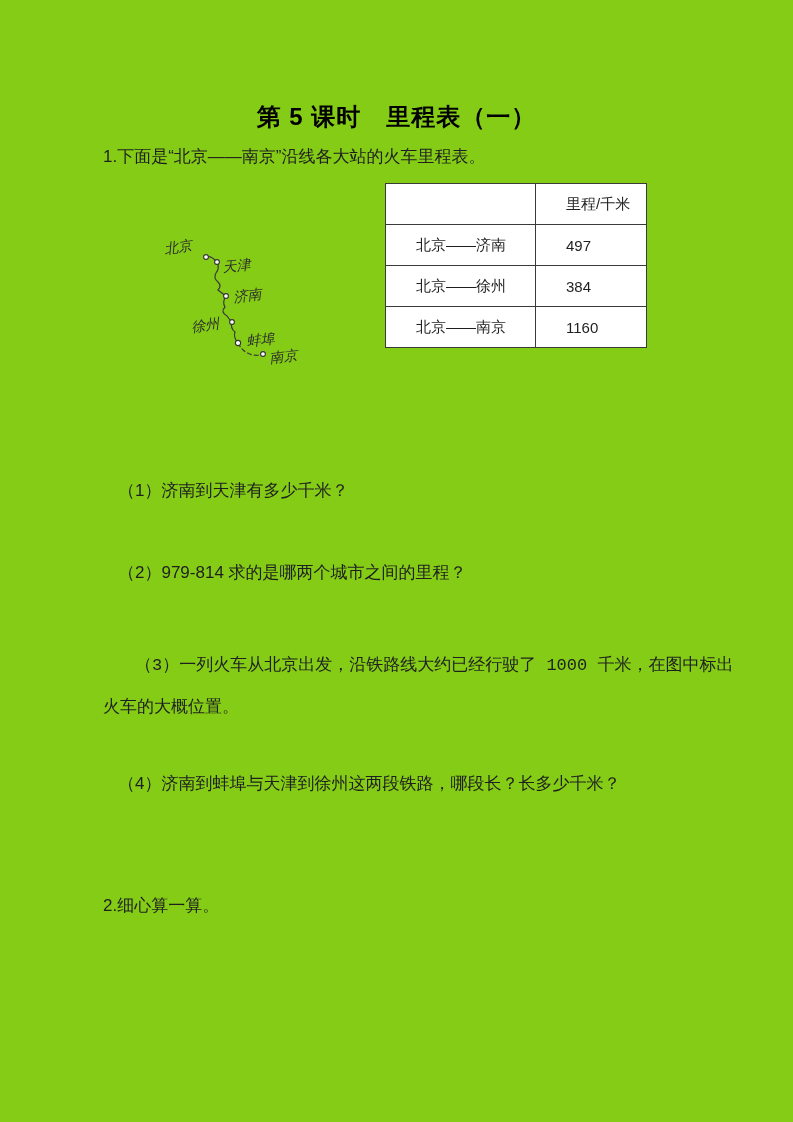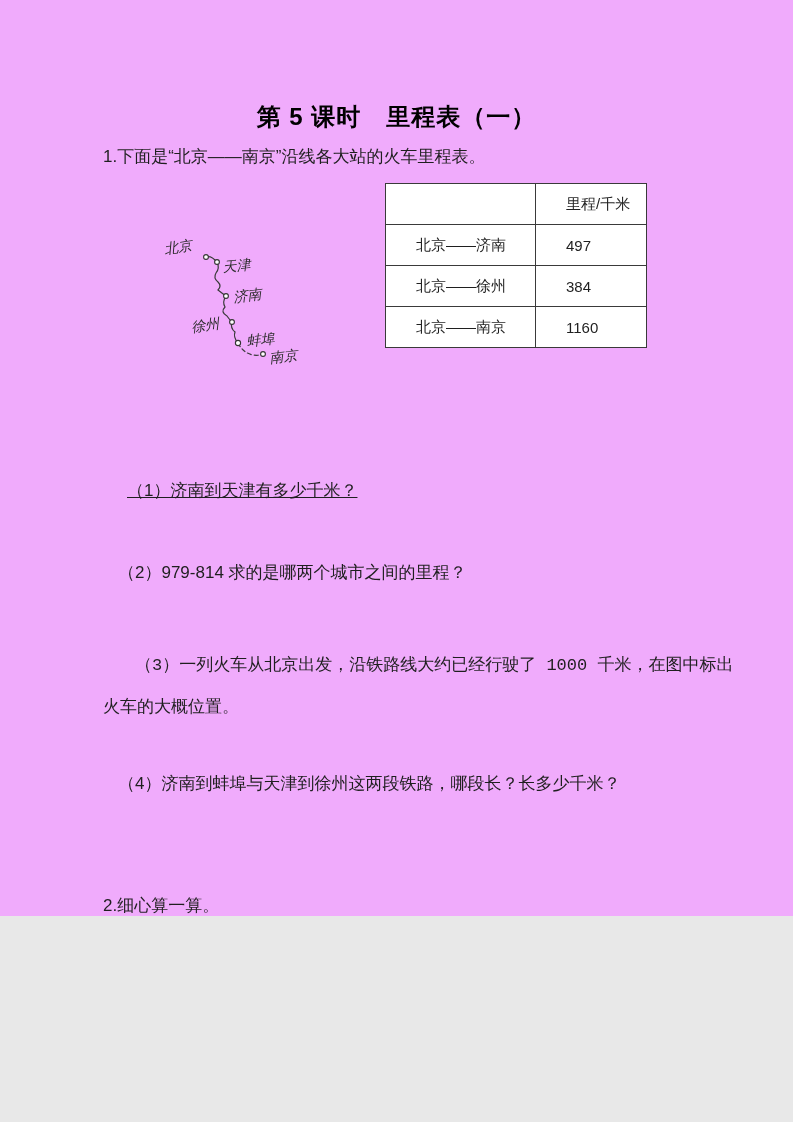--- a/index.html
+++ b/index.html
@@ -1,36 +1,36 @@
 <!DOCTYPE html>
 <html><head>
 <meta charset="utf-8">
 <style>
   html,body{margin:0;padding:0;background:#e8e8e8;}
   .page{
     position:relative;
-    width:793px;height:916px;
+    width:793px;height:1122px;
     margin:0 auto;
-    background:#f0abfc;
+    background:#84cc16;
     font-family:"Liberation Sans","DejaVu Sans",sans-serif;
     color:#1f1f1f;
     overflow:hidden;
   }
   .abs{position:absolute;}
   .doc-title{
     top:101px;left:0;width:793px;
     text-align:center;
     font-size:24px;font-weight:bold;
     letter-spacing:1px;
     color:#000;
   }
   .body-text{font-size:17px;line-height:22px;color:#1f1f1f;text-align:right;}
   .intro{top:146px;left:103px;}
   .question{font-size:17px;color:#1f1f1f;}
-  .q1{top:479px;left:127px;text-decoration:underline;}
+  .q1{top:479px;left:118px;}
   .q2{top:561px;left:118px;}
   .q3{top:645px;left:103px;width:640px;line-height:41px;}
   .q3 .l1{margin-left:32px;font-family:Liberation Mono, monospace;}
   .q4{top:772px;left:118px;}
   .s2-intro{top:895px;left:103px;}
   .expr-row{top:938px;left:0;width:793px;height:22px;}
   .expr{position:absolute;font-size:17.5px;letter-spacing:0.5px;color:#151515;}
   .expr.e0{left:130px;}
   .expr.e1{left:318px;}
   .expr.e2{left:488px;}

